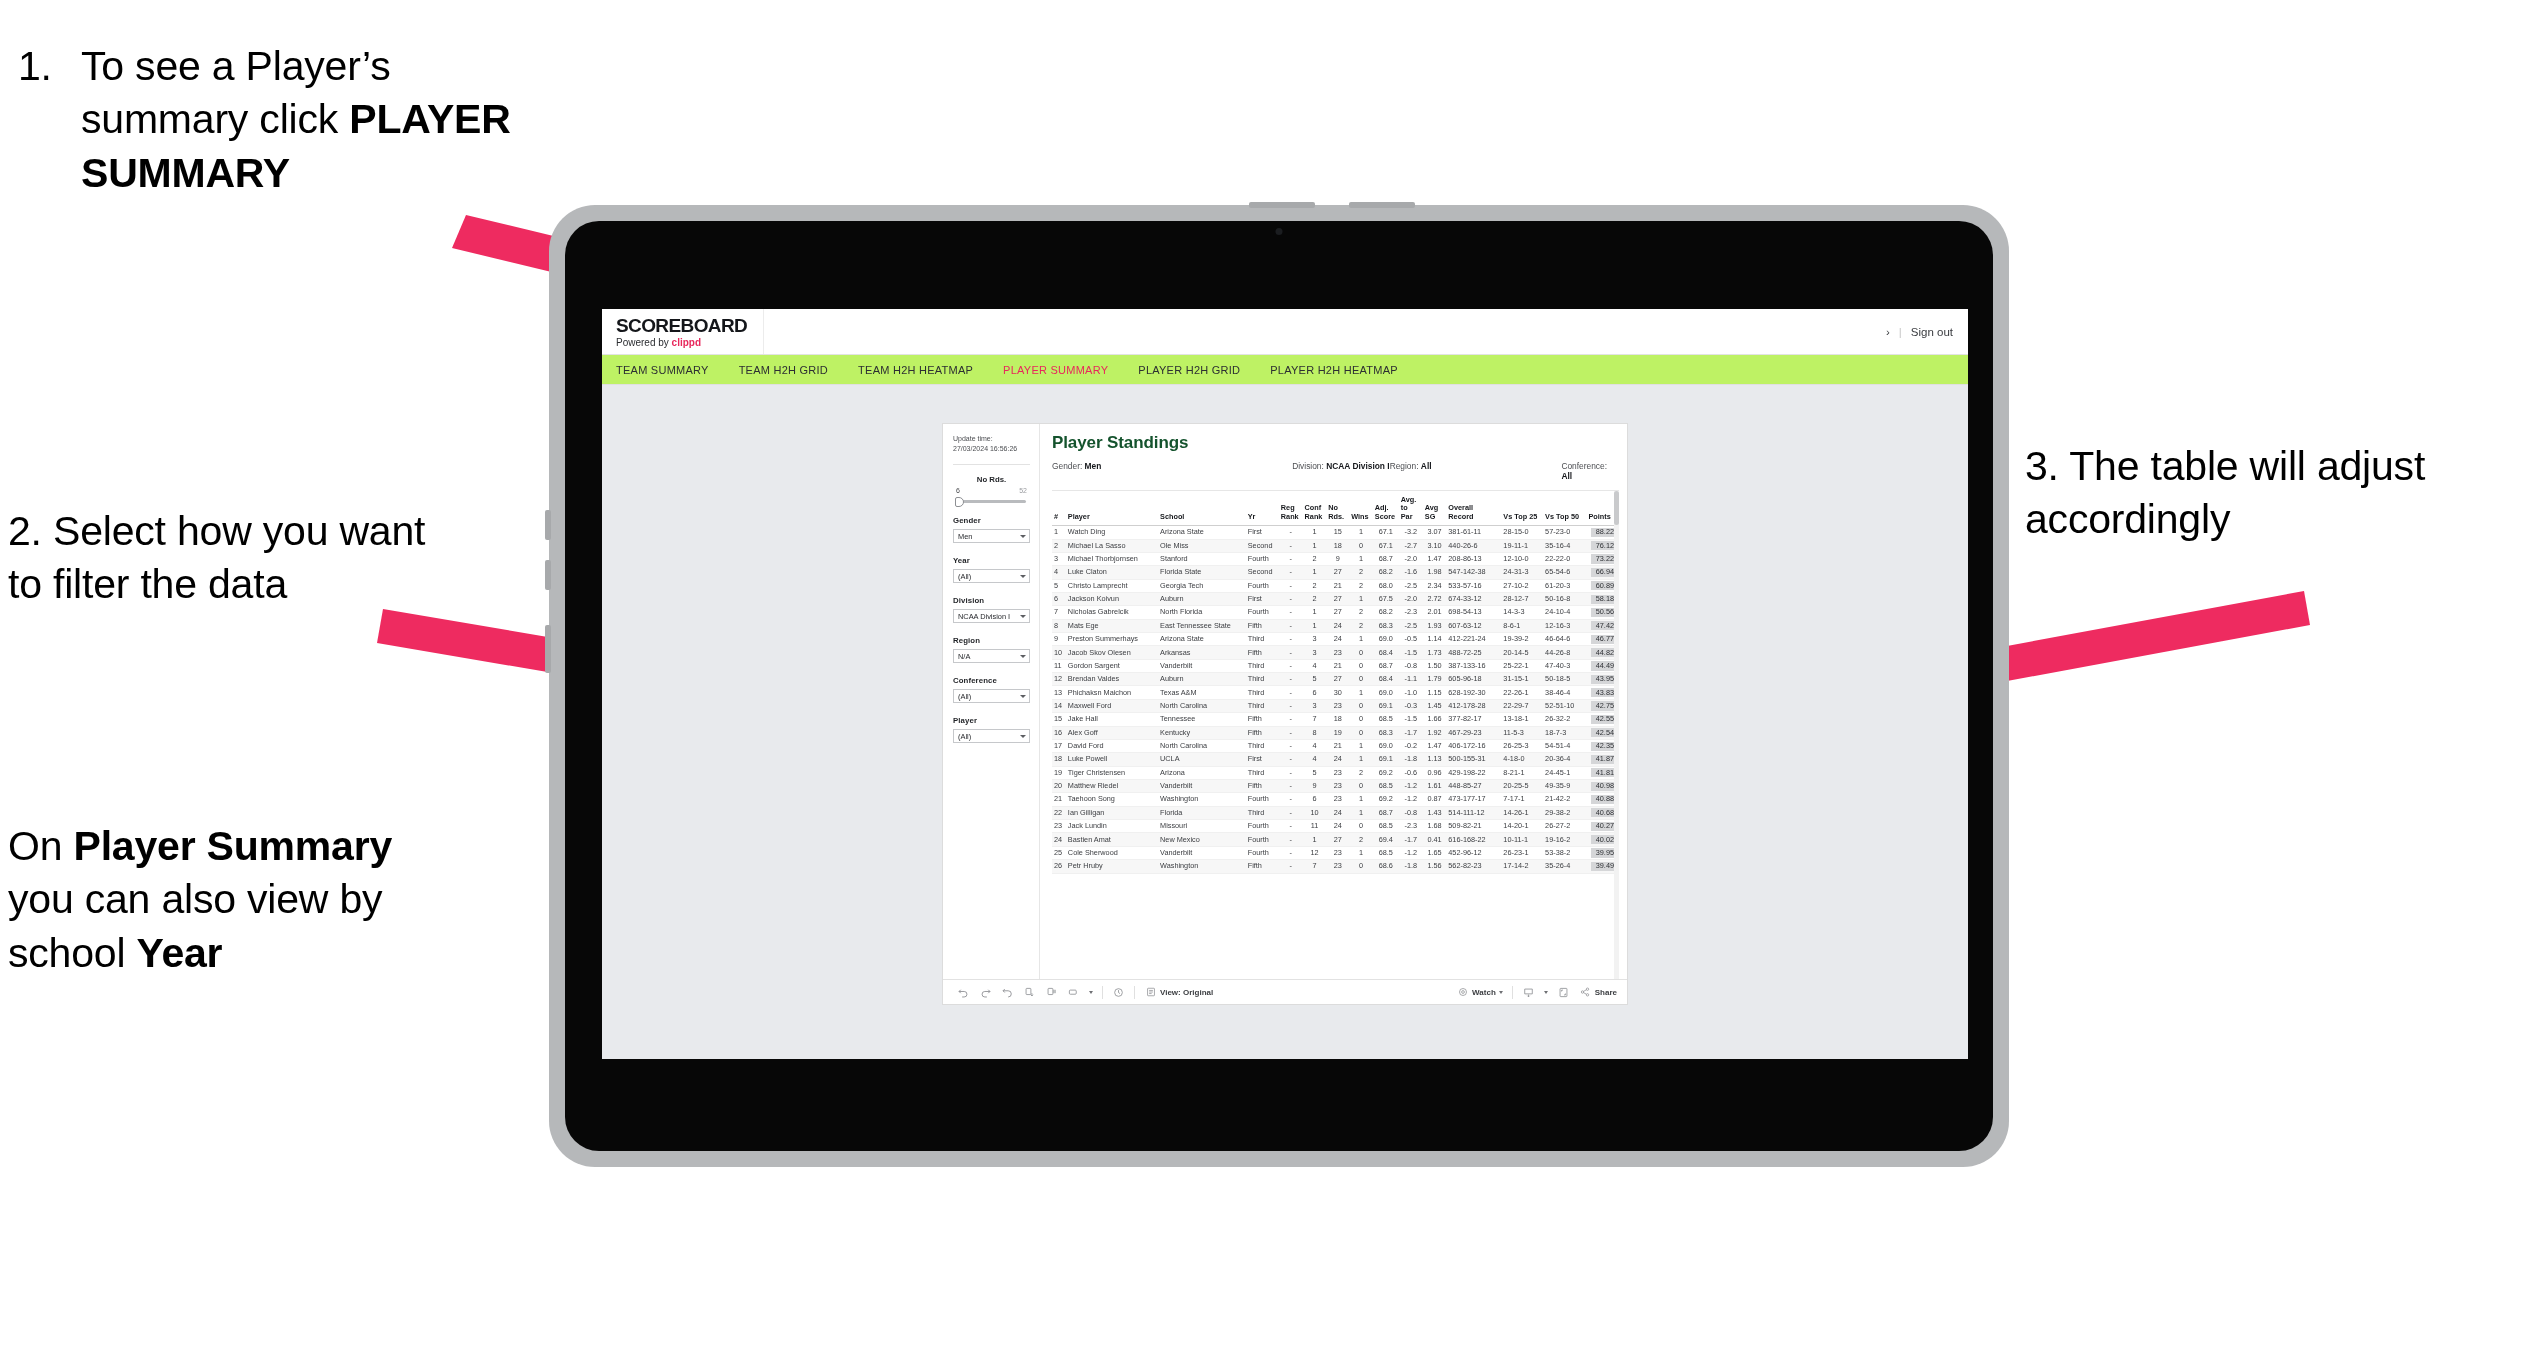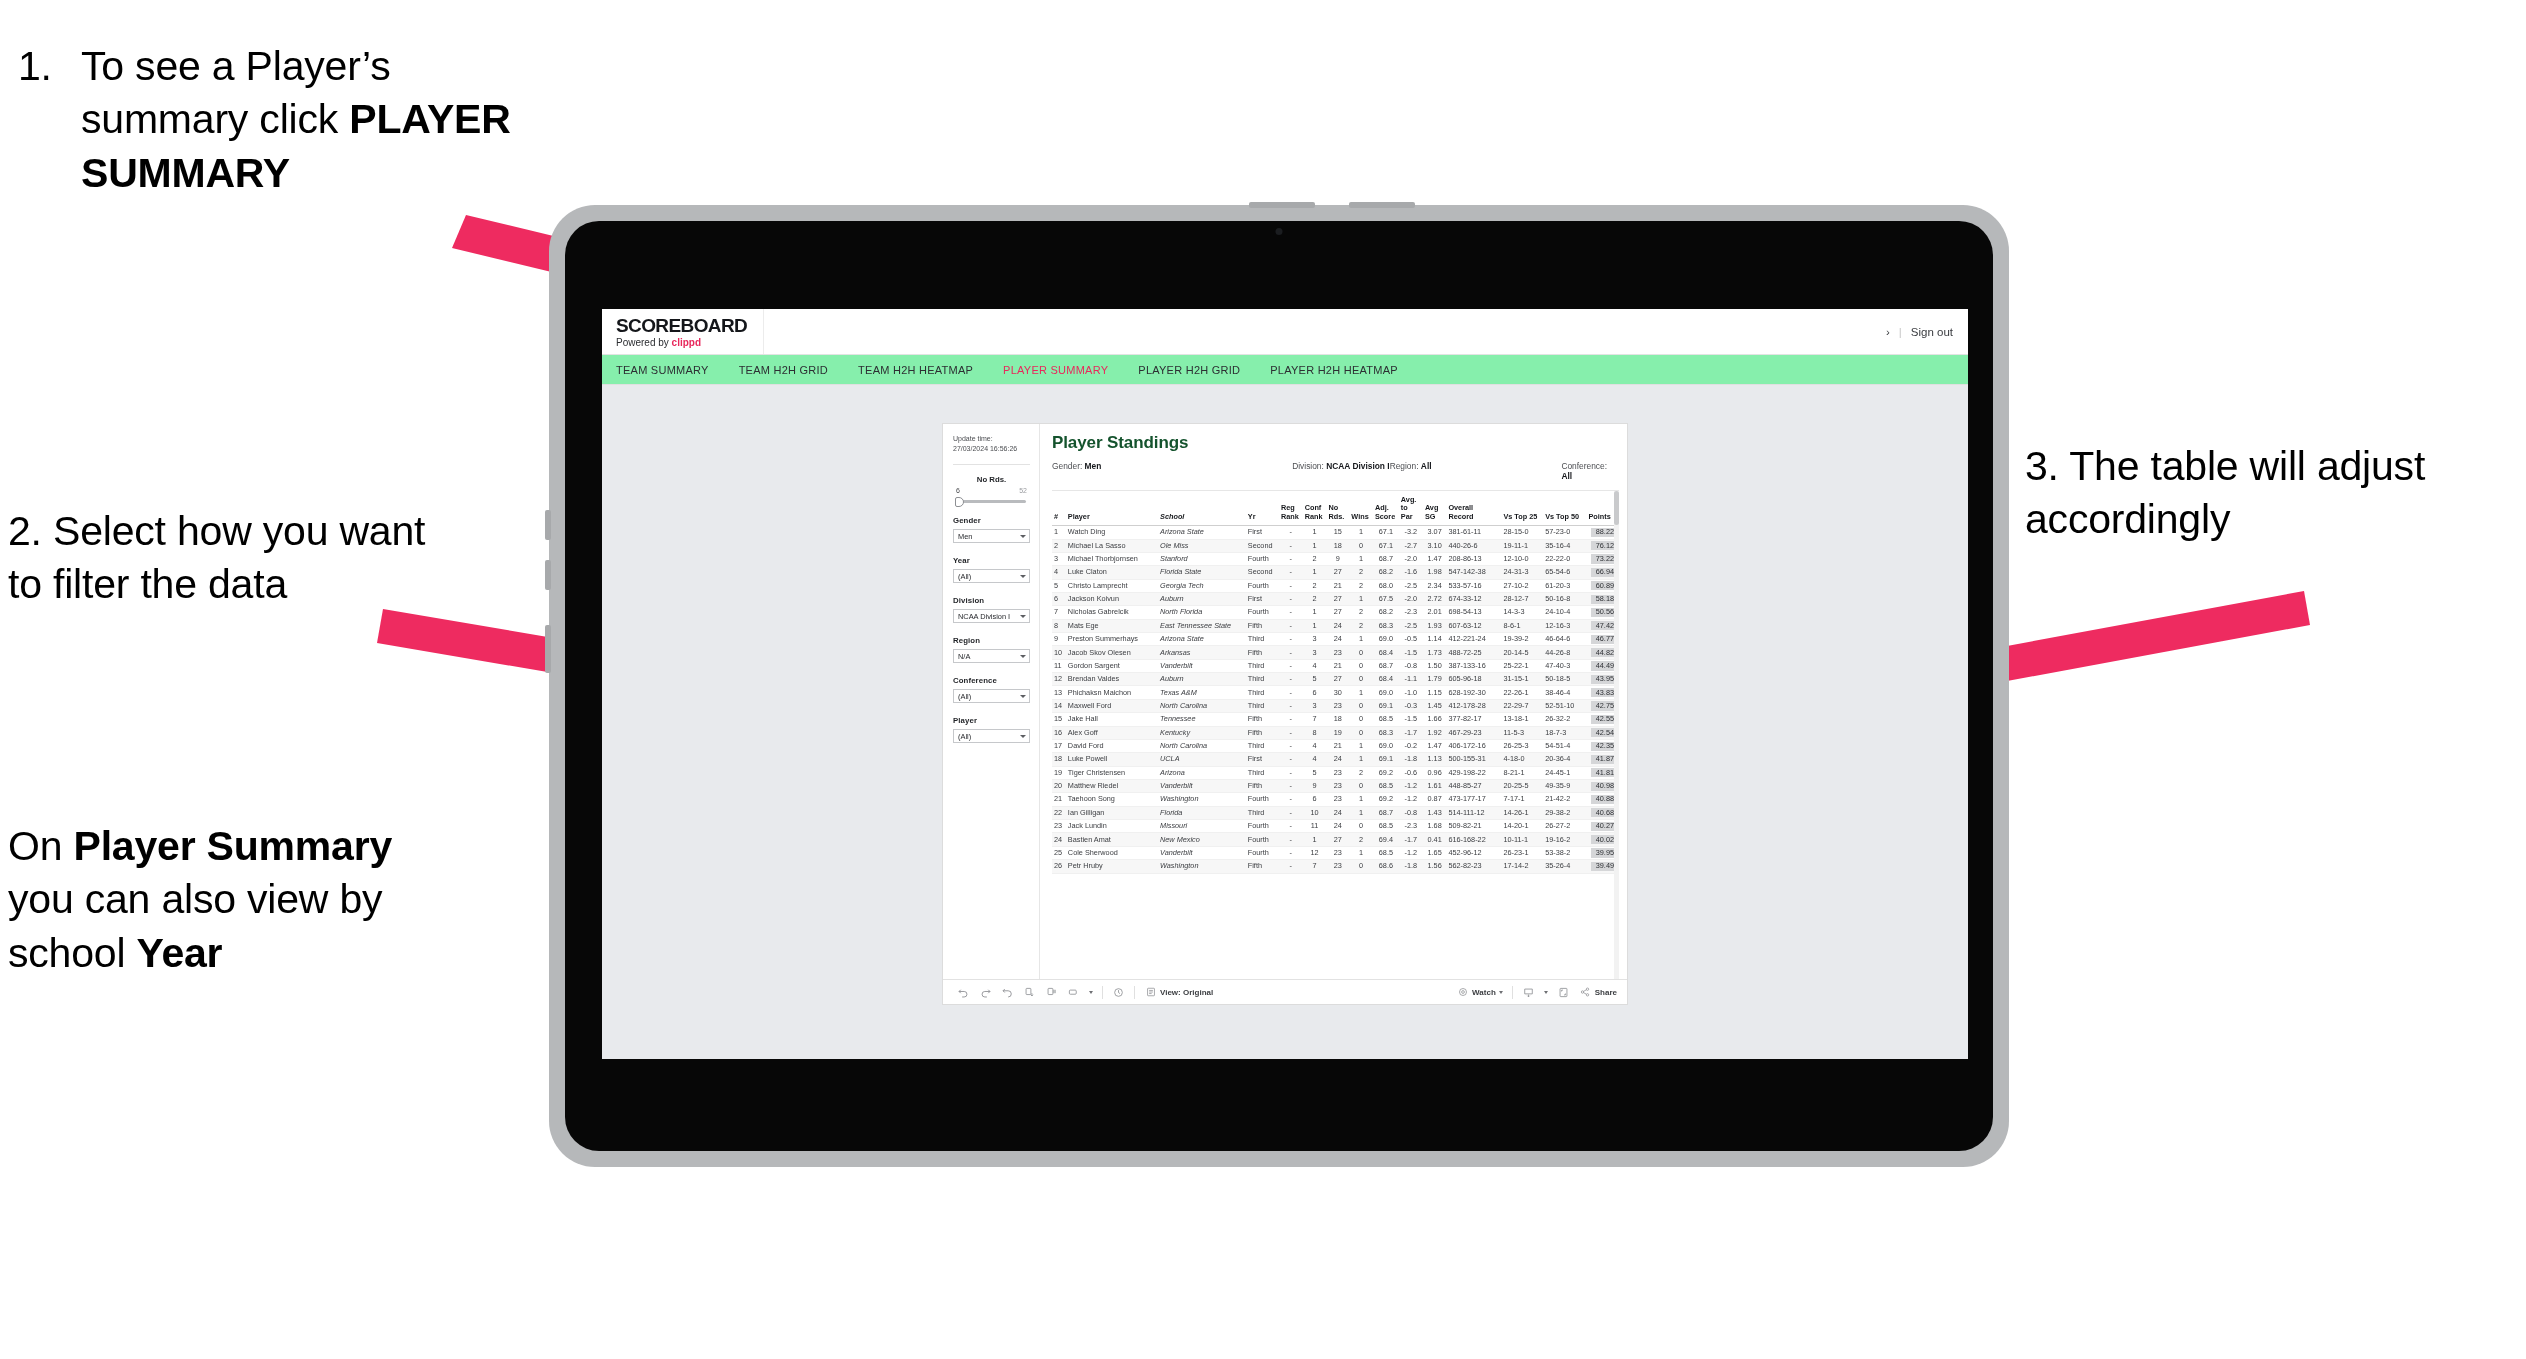--- a/index.html
+++ b/index.html
@@ -94,21 +94,21 @@
     margin-left: auto;
     display: flex; align-items: center; gap: 9px;
     padding-right: 15px;
     font-size: 11.5px; color: #3a3c40;
   }
   .top-right .sep { color: #c6c6c6; }
 
   
   .subnav {
     height: 30px;
-    background: #86efac;
+    background: #bef264;
     border-bottom: 1px solid #e0e0e0;
     display: flex; align-items: center;
     padding-left: 14px;
     gap: 30px;
   }
   .subnav-item {
     font-size: 11px;
     color: #2c2e32;
     letter-spacing: 0.25px;
     white-space: nowrap;
@@ -200,21 +200,21 @@
   }
   table.standings td {
     font-size: 7.3px; color: #3b3d41;
     padding: 1.6px 2px; line-height: 1.12;
     border-bottom: 1px solid #f0f0f0;
     white-space: nowrap;
   }
   table.standings tbody tr:nth-child(even) { background: #f7f7f7; }
   .c-num { width: 15px; text-align: left; }
   .c-player { width: 104px; }
-  .c-school { width: 96px; font-style: italic; }
+  .c-school { width: 96px; }
   .c-yr { width: 36px; }
   .c-rr, .c-cr, .c-nr, .c-wins { width: 25px; text-align: center; }
   .c-adj, .c-atp, .c-sg { width: 27px; text-align: center; }
   .c-rec { width: 64px; }
   .c-t25, .c-t50 { width: 50px; }
   .c-pts { width: 34px; text-align: right; }
   td.c-pts span.pts-box {
     display: inline-block;
     background: #d5d6d8;
     padding: 0.5px 3px 0.5px 4px;

